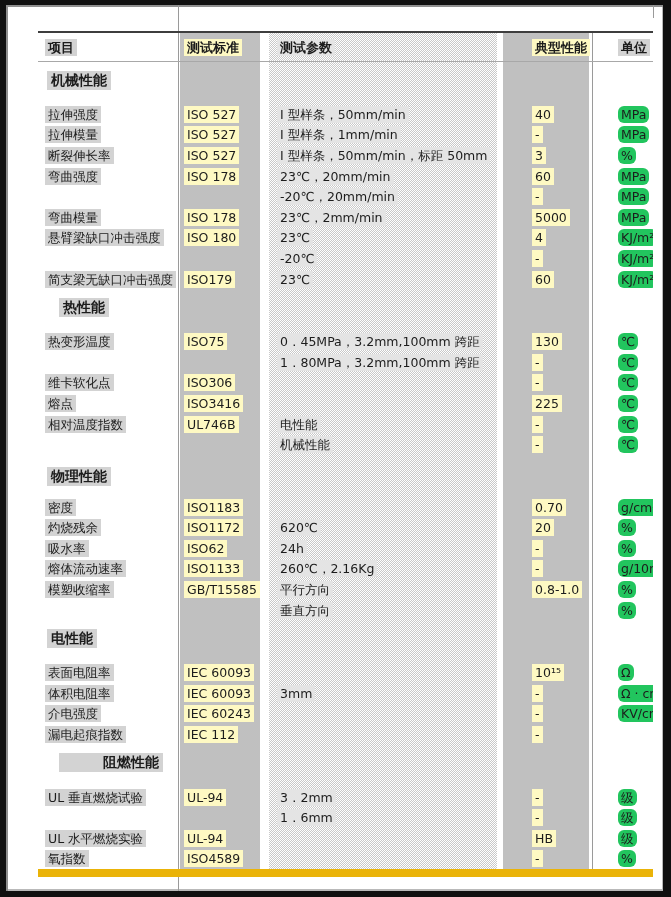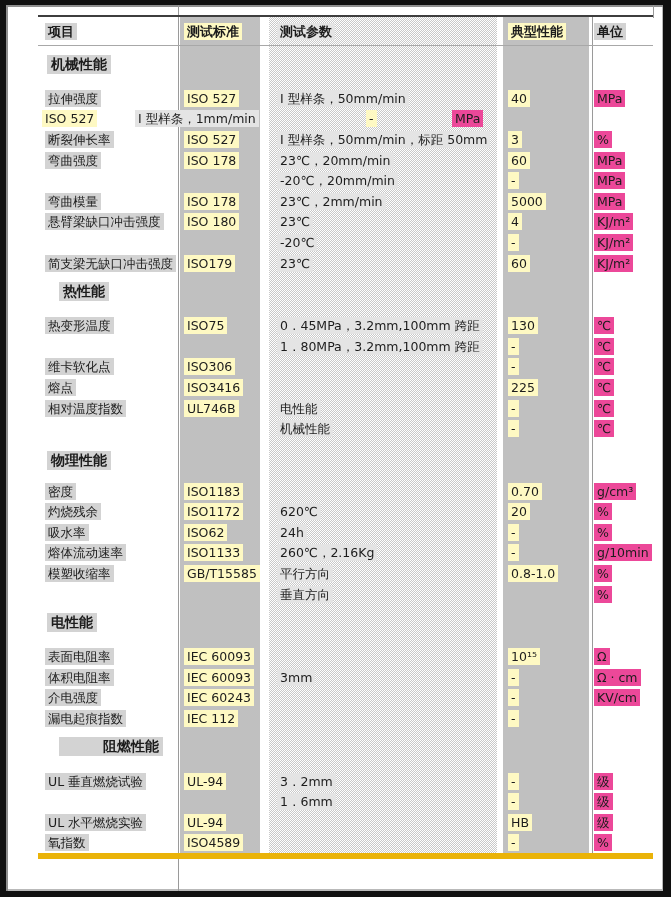--- a/index.html
+++ b/index.html
@@ -10,47 +10,47 @@
     border-style:solid;border-color:#101010;
     border-width:5px 8px 6px 6px;
     box-shadow:inset 2px 2px 0 #8f8f8f, inset -1px -2px 0 #b9b9b9;
     overflow:hidden;
   }
   .inner{position:absolute;left:0;top:0;right:0;bottom:0;}
   
   .vline-full{position:absolute;top:0;bottom:0;width:1px;background:#9a9a9a;}
   .vline-top{position:absolute;top:0;width:1px;background:#9a9a9a;}
   .table{
-    position:absolute;left:32px;top:10px;width:615px;
-    border-top:2px solid #3e3e3e;border-bottom:6px solid #eab308;
+    position:absolute;left:32px;top:26px;width:615px;
+    border-top:2px solid #3e3e3e;border-bottom:8px solid #eab308;
   }
   .strips{position:absolute;left:0;top:0;right:0;bottom:0;z-index:0;}
   .strip{position:absolute;top:0;bottom:0;}
   .strip-standard{left:142px;width:80px;background:#c0c0c0;}
   .strip-param{
     left:231px;width:228px;background-color:#e3e3e3;
     background-image:conic-gradient(#c9c9c9 25%, #ffffff 0 50%, #c9c9c9 0 75%, #ffffff 0);
     background-size:2px 2px;
   }
   .strip-value{left:465px;width:86px;background:#c0c0c0;}
   .strip-unitline{left:554px;width:1px;background:#9a9a9a;}
   .grid{position:relative;z-index:1;}
   .hrow{display:flex;align-items:center;height:28px;border-bottom:1px solid #a8a8a8;font-weight:bold;font-size:13px;}
   .row{display:flex;align-items:center;height:20.6px;font-size:12.5px;}
   .srow{display:flex;align-items:center;height:36px;margin-bottom:6px;font-size:14px;font-weight:bold;}
   .c1{width:142px;padding-left:7px;box-sizing:border-box;white-space:nowrap;overflow:hidden;}
   .c2{width:89px;padding-left:4px;box-sizing:border-box;white-space:nowrap;overflow:hidden;}
   .c3{width:234px;padding-left:8px;box-sizing:border-box;white-space:nowrap;overflow:hidden;}
-  .c4{width:91px;padding-left:5px;box-sizing:border-box;white-space:nowrap;overflow:hidden;}
+  .c4{width:91px;padding-left:5px;box-sizing:border-box;white-space:nowrap;overflow:hidden;margin-left:24px;}
   .c5{flex:1;box-sizing:border-box;white-space:nowrap;overflow:hidden;}
   .hl{padding:1px 3px;line-height:15px;display:inline-block;}
   .hl-white{background:#d3d3d3;}
   .hl-gray{background:#fef9c3;}
   .hl-hatch{background:#e4e4e4;text-align:right;}
-  .hl-unit{background:#ec4899;}
+  .hl-unit{background:#22c55e;border-radius:6px;}
   .sec{padding:2px 4px;}
 </style>
 </head>
 <body>
 
 <div class="page">
   <div class="inner">
 
     <div class="vline-full" style="left:172px;"></div>
     <div class="vline-top" style="left:647px;height:13px;"></div>
@@ -76,20 +76,21 @@
     <span class="hl hl-white sec" style="margin-left:9px;">机械性能</span>
   </div>
             <div class="row">
     <div class="c1"><span class="hl hl-white">拉伸强度</span></div>
     <div class="c2"><span class="hl hl-gray">ISO 527</span></div>
     <div class="c3"><span class="hl hl-hatch">I 型样条，50mm/min</span></div>
     <div class="c4"><span class="hl hl-gray">40</span></div>
     <div class="c5"><span class="hl hl-unit">MPa</span></div>
   </div>
             <div class="row">
+    <div class="c1"><span class="hl hl-white">拉伸模量</span></div>
     <div class="c2"><span class="hl hl-gray">ISO 527</span></div>
     <div class="c3"><span class="hl hl-hatch">I 型样条，1mm/min</span></div>
     <div class="c4"><span class="hl hl-gray">-</span></div>
     <div class="c5"><span class="hl hl-unit">MPa</span></div>
   </div>
             <div class="row">
     <div class="c1"><span class="hl hl-white">断裂伸长率</span></div>
     <div class="c2"><span class="hl hl-gray">ISO 527</span></div>
     <div class="c3"><span class="hl hl-hatch">I 型样条，50mm/min，标距 50mm</span></div>
     <div class="c4"><span class="hl hl-gray">3</span></div>

